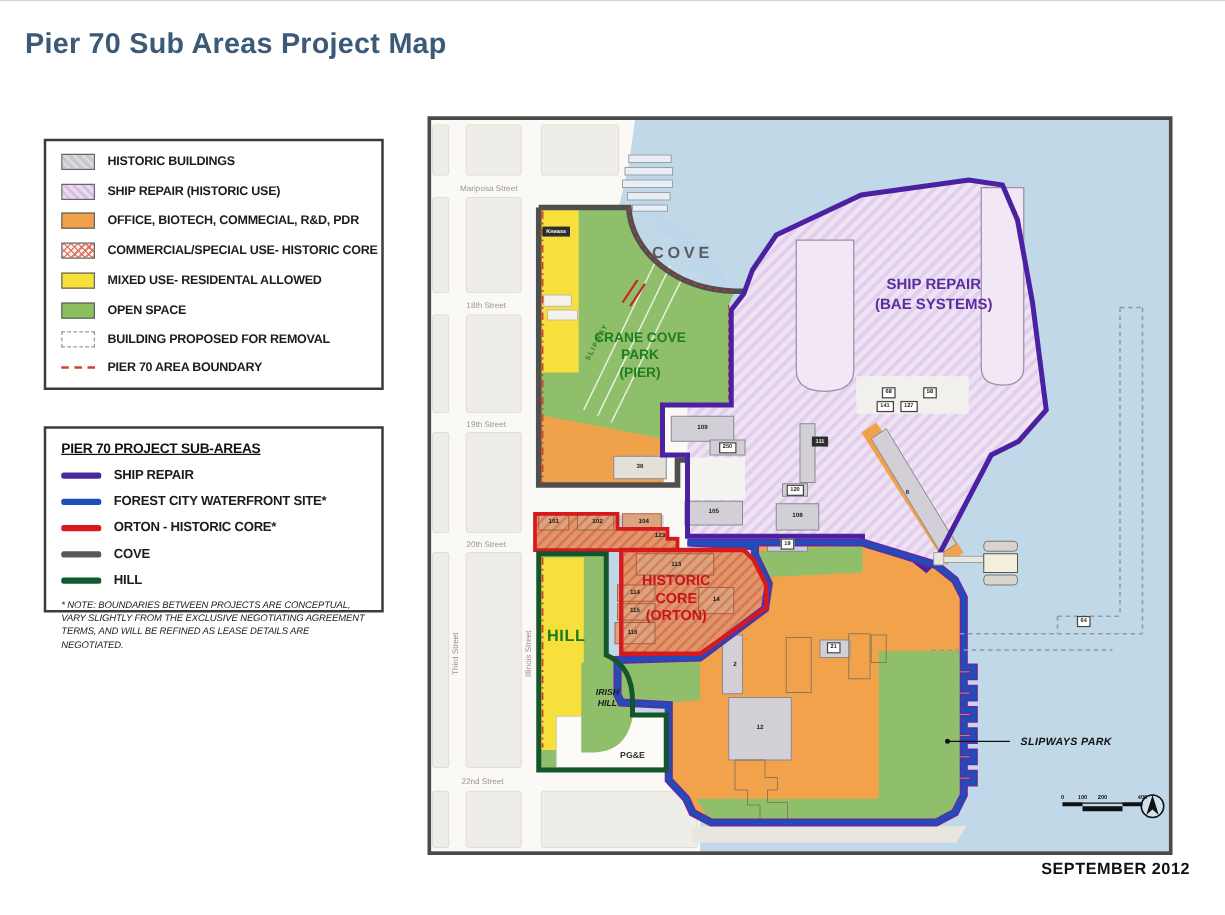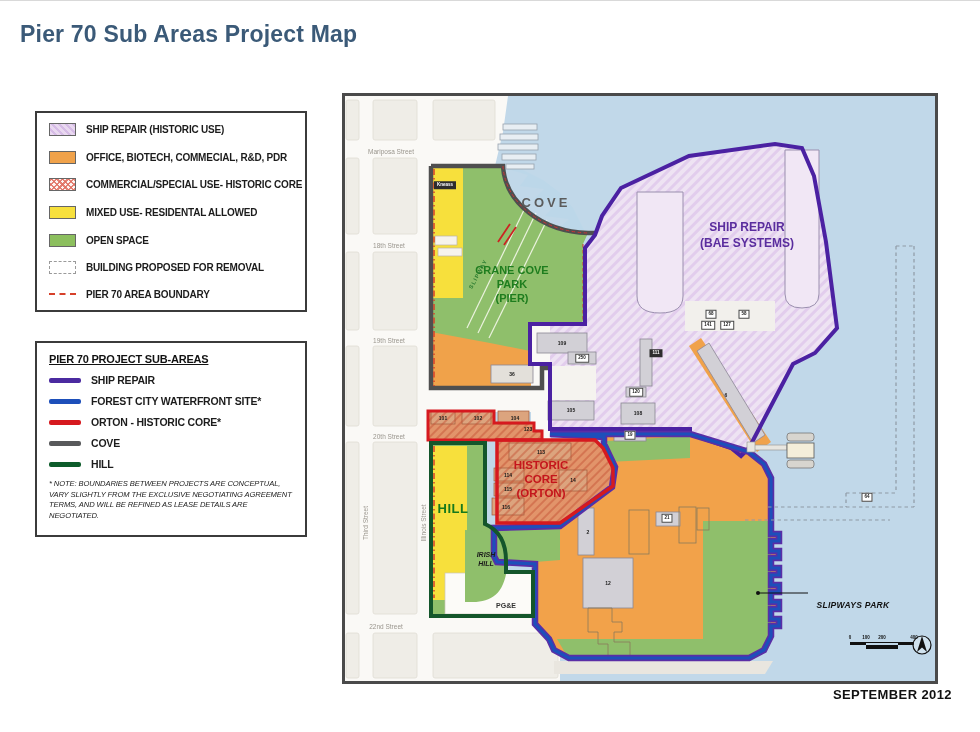--- a/index.html
+++ b/index.html
@@ -27,21 +27,21 @@
   .sw.lav-hatch{background:repeating-linear-gradient(45deg,#e9d8f0 0 3px,#d6bce6 3px 5px);}
   .sw.orange{background:#f0a24a;}
   .sw.yellow{background:#f7e03c;}
   .sw.red-cross{background:
       repeating-linear-gradient(45deg,rgba(224,110,95,.85) 0 1.5px,transparent 1.5px 4px),
       repeating-linear-gradient(-45deg,rgba(224,110,95,.85) 0 1.5px,transparent 1.5px 4px),
       #fdf4f2;}
   .sw.green{background:#8cbf5e;}
   .sw.dashed{background:#fff;border:1.4px dashed #9a9a9a;}
   .sw.boundary-line{border:none;height:0;border-top:2.4px dashed #d6402a;align-self:center;}
-  #legend2{left:35px;top:340px;width:272px;height:196px;padding:10px 12px;}
+  #legend2{left:35px;top:340px;width:272px;height:149px;padding:10px 12px;}
   #legend2-title{font-size:11px;font-weight:bold;color:#111;text-decoration:underline;margin-bottom:8px;letter-spacing:-.2px;}
   .leg2-row{display:flex;align-items:center;gap:10px;margin:9px 0;}
   .leg2-label{font-size:10.5px;font-weight:bold;color:#1c1c1c;letter-spacing:-.2px;white-space:nowrap;}
   .lnsw{width:32px;height:5px;border-radius:2px;flex:none;}
   #legend2-note{font-size:7.6px;font-style:italic;color:#222;line-height:1.4;margin-top:9px;letter-spacing:-.1px;}
   
   #map{position:absolute;left:345px;top:95px;width:590px;height:585px;outline:3px solid #4a4a4a;background:#c1d8e9;}
   #map svg{position:absolute;left:0;top:0;}
   #map-overlay{position:absolute;left:0;top:0;width:590px;height:585px;}
   .map-label{position:absolute;transform:translate(-50%,-50%);white-space:nowrap;}
@@ -63,20 +63,24 @@
   .scale-lbl{position:absolute;transform:translate(-50%,-100%);font-size:4.5px;color:#111;font-weight:bold;}
 </style>
 </head>
 <body>
 
 <div id="page-title">Pier 70 Sub Areas Project Map</div>
 
 <div id="legend1" class="legend-box">
   <div id="legend1-items">
       <div class="leg1-row">
+        <span class="sw gray-hatch"></span>
+        <span class="leg1-label">HISTORIC BUILDINGS</span>
+      </div>
+      <div class="leg1-row">
         <span class="sw lav-hatch"></span>
         <span class="leg1-label">SHIP REPAIR (HISTORIC USE)</span>
       </div>
       <div class="leg1-row">
         <span class="sw orange"></span>
         <span class="leg1-label">OFFICE, BIOTECH, COMMECIAL, R&amp;D, PDR</span>
       </div>
       <div class="leg1-row">
         <span class="sw red-cross"></span>
         <span class="leg1-label">COMMERCIAL/SPECIAL USE- HISTORIC CORE</span>
@@ -331,21 +335,21 @@
       <div class="map-label lbl-hill" style="left: 108px; top: 412px;">
         <div>HILL</div>
       </div>
       <div class="map-label lbl-irish" style="left: 141px; top: 463px;">
         <div>IRISH</div>
         <div>HILL</div>
       </div>
       <div class="map-label lbl-pge" style="left: 161px; top: 509px;">
         <div>PG&amp;E</div>
       </div>
-      <div class="map-label lbl-slipways" style="left: 508px; top: 497px; margin-top: 12px;">
+      <div class="map-label lbl-slipways" style="left: 508px; top: 497px;">
         <div>SLIPWAYS PARK</div>
       </div>
       <div class="bldg dark" style="left: 100px; top: 89px;">Kneass</div>
       <div class="bldg" style="left: 217px; top: 247px;">109</div>
       <div class="bldg box" style="left: 237px; top: 262px;">250</div>
       <div class="bldg" style="left: 167px; top: 278px;">36</div>
       <div class="bldg" style="left: 98px; top: 322px;">101</div>
       <div class="bldg" style="left: 133px; top: 322px;">102</div>
       <div class="bldg" style="left: 170px; top: 322px;">104</div>
       <div class="bldg" style="left: 183px; top: 333px;">123</div>

